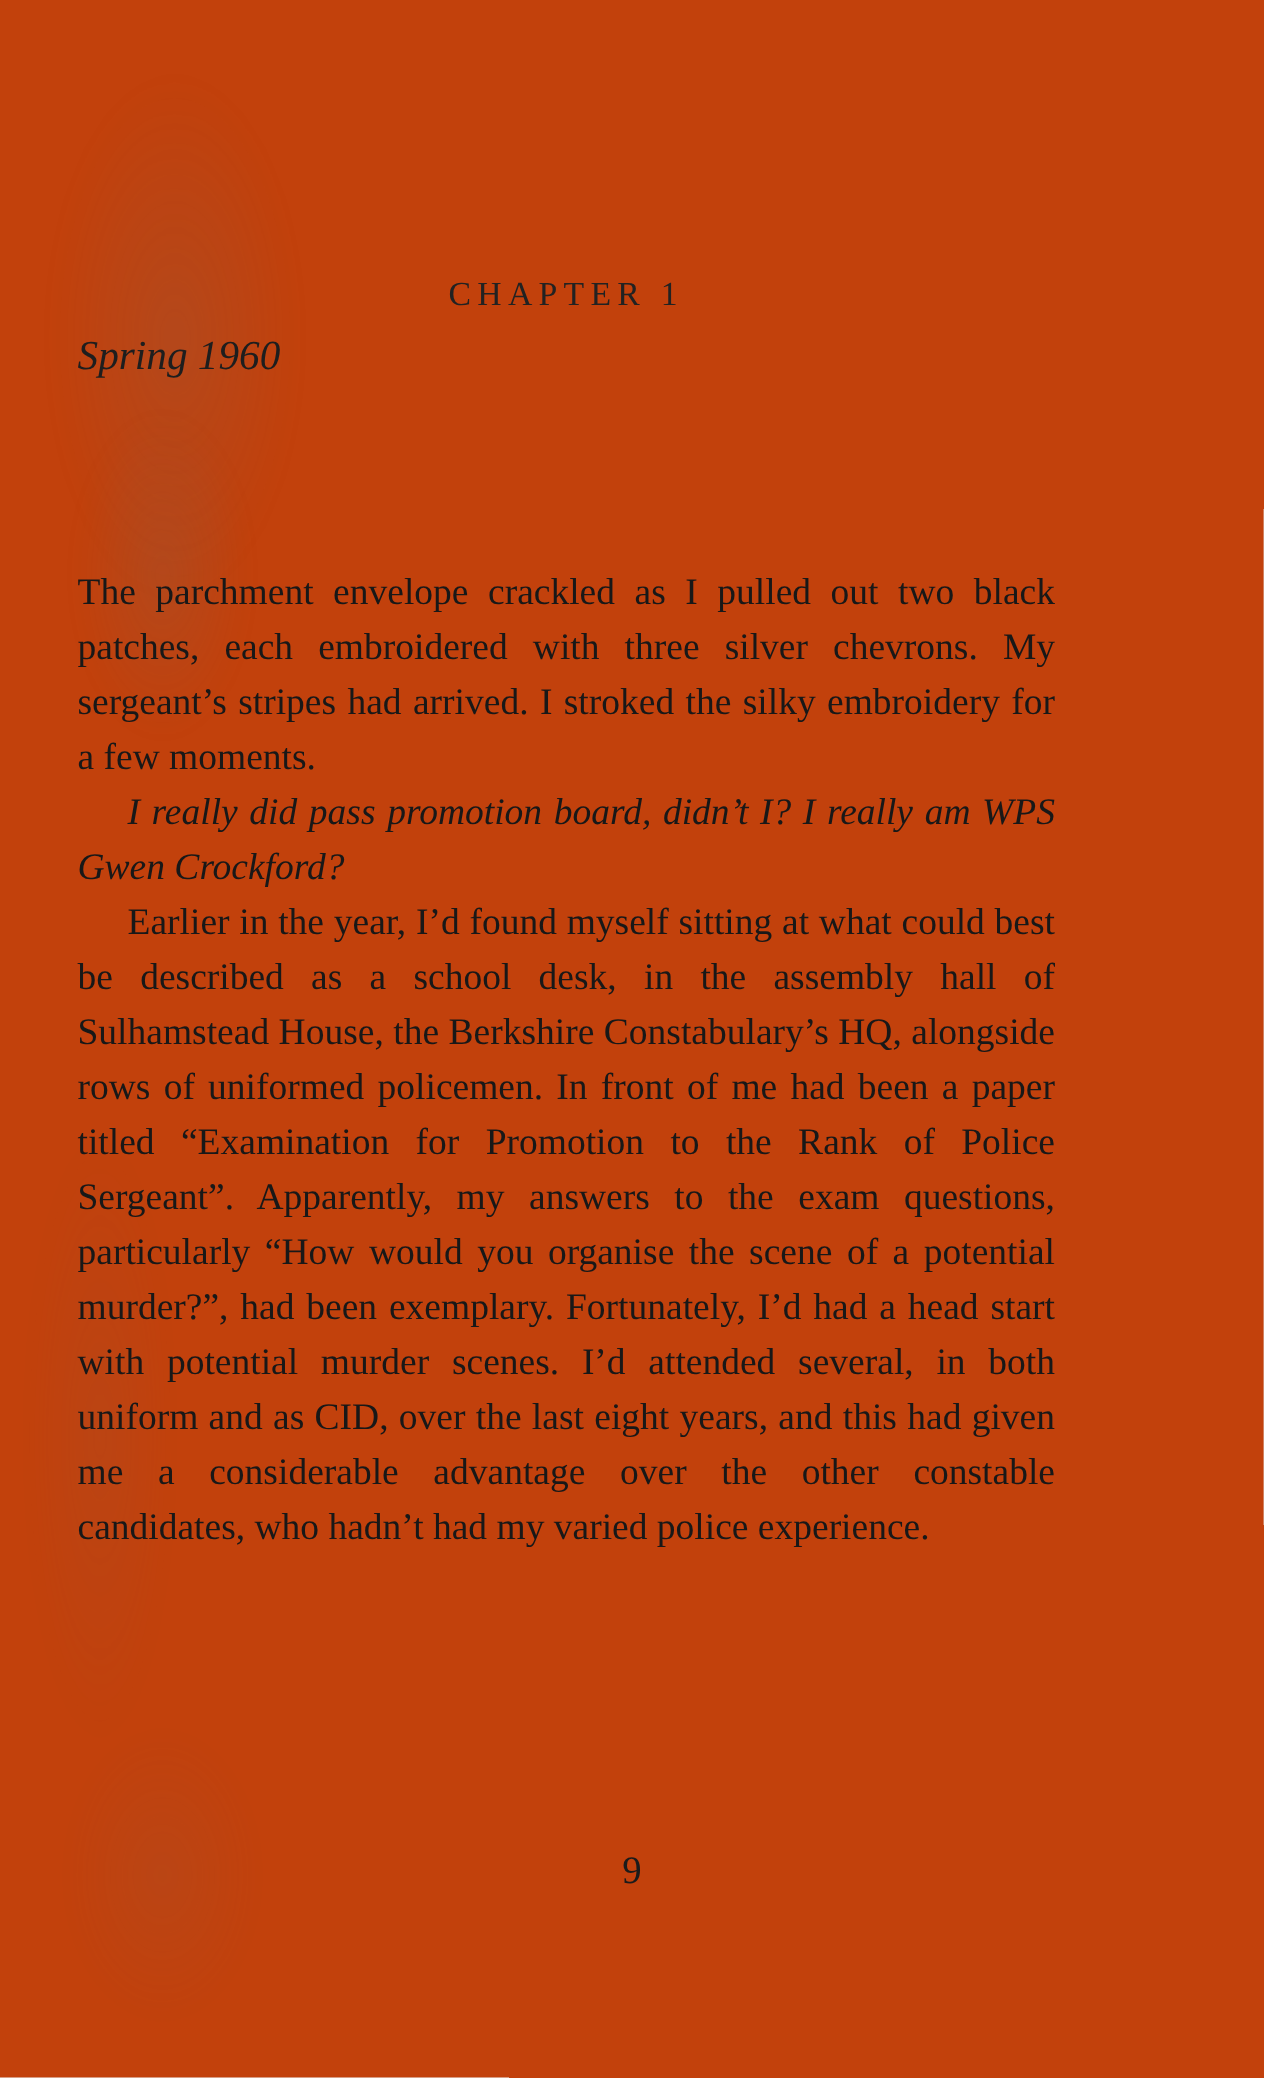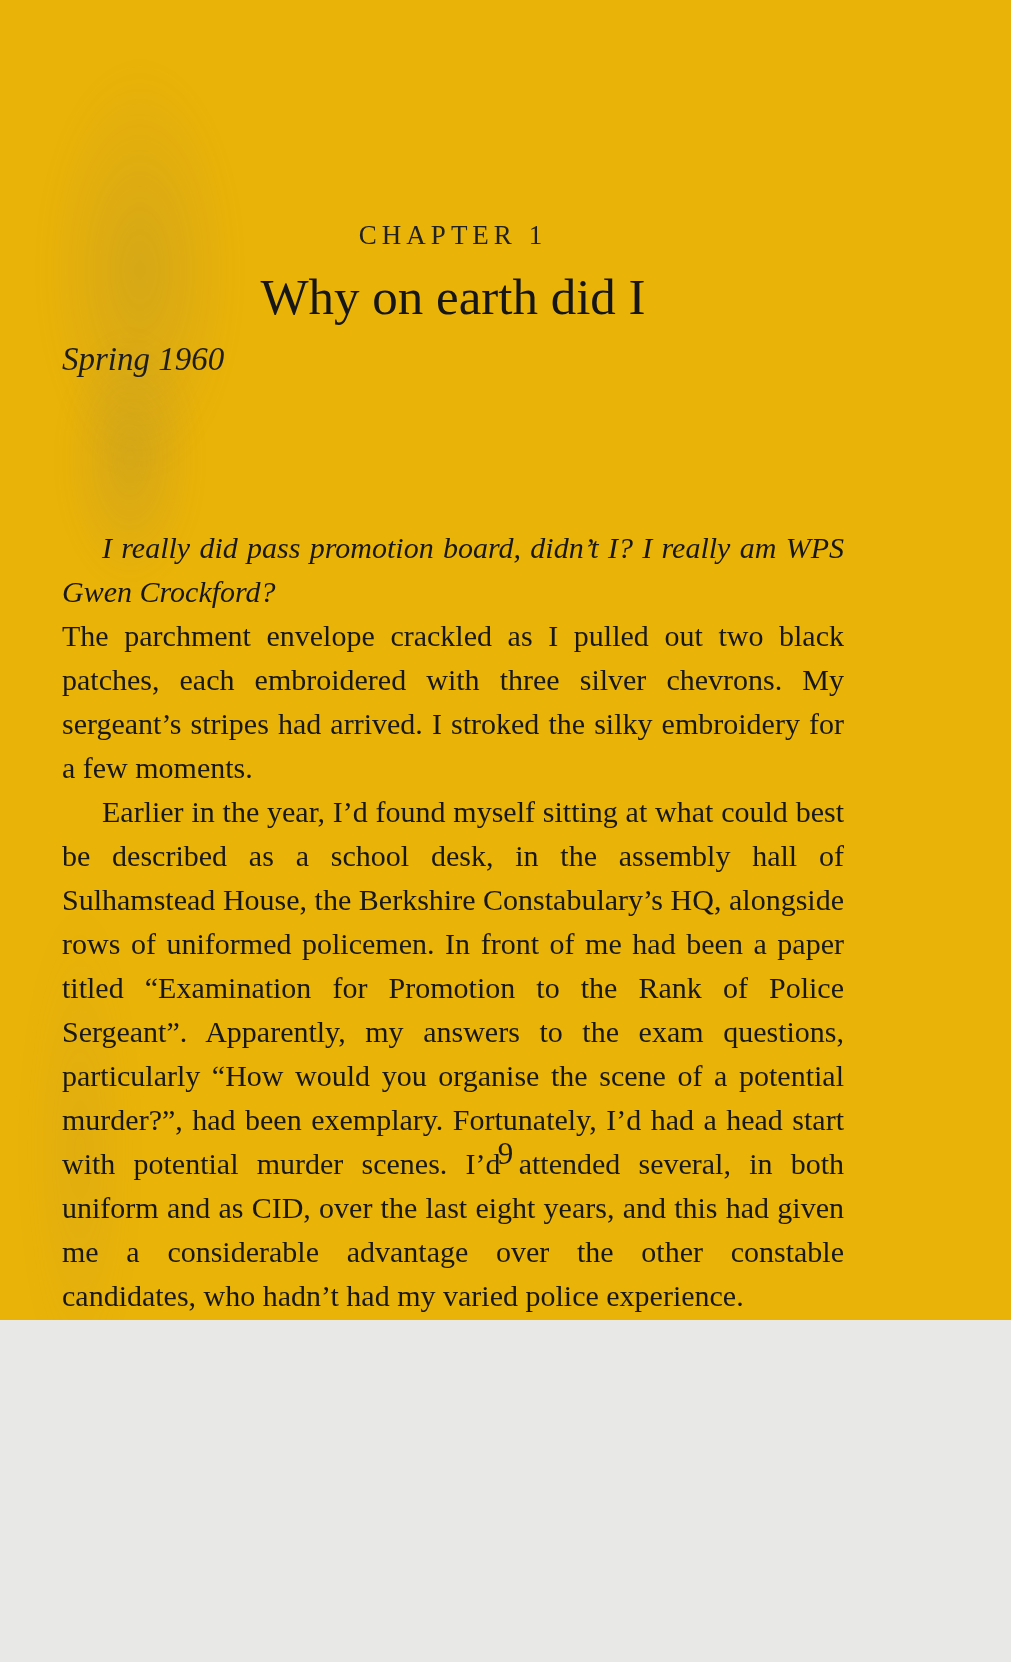--- a/index.html
+++ b/index.html
@@ -3,23 +3,23 @@
 <meta charset="utf-8">
 <style>
   html, body {
     margin: 0;
     padding: 0;
     background: #e8e8e6;
   }
   .page {
     position: relative;
     width: 1011px;
-    height: 1320px;
+    height: 1662px;
     margin: 0 auto;
-    background: #eab308;
+    background: #c2410c;
     overflow: hidden;
     font-family: "Liberation Serif", "DejaVu Serif", serif;
     color: #1b1b1b;
   }
   
   .artifact {
     position: absolute;
     border-radius: 50%;
     background: radial-gradient(closest-side, rgba(110,110,108,0.16), rgba(110,110,108,0));
     filter: blur(8px);
@@ -86,28 +86,27 @@
   <div class="artifact a1"></div>
   <div class="artifact a2"></div>
   <div class="artifact a3"></div>
   <div class="artifact a4"></div>
 
   <div class="content">
 
     <div class="chapter-label">CHAPTER 1</div>
 
     <h1 class="title">
-      <span class="title-line">Why on earth did I</span>
     </h1>
 
     <div class="subtitle">Spring 1960</div>
 
     <div class="body">
+      <p class="para">The parchment envelope crackled as I pulled out two black patches, each embroidered with three silver chevrons. My sergeant’s stripes had arrived. I stroked the silky embroidery for a few moments.</p>
       <p class="para indent italic">I really did pass promotion board, didn’t I? I really am WPS Gwen Crockford?</p>
-      <p class="para">The parchment envelope crackled as I pulled out two black patches, each embroidered with three silver chevrons. My sergeant’s stripes had arrived. I stroked the silky embroidery for a few moments.</p>
       <p class="para indent">Earlier in the year, I’d found myself sitting at what could best be described as a school desk, in the assembly hall of Sulhamstead House, the Berkshire Constabulary’s HQ, alongside rows of uniformed policemen. In front of me had been a paper titled “Examination for Promotion to the Rank of Police Sergeant”. Apparently, my answers to the exam questions, particularly “How would you organise the scene of a potential murder?”, had been exemplary. Fortunately, I’d had a head start with potential murder scenes. I’d attended several, in both uniform and as CID, over the last eight years, and this had given me a considerable advantage over the other constable candidates, who hadn’t had my varied police experience.</p>
     </div>
 
   </div>
 
   <div class="page-number">9</div>
 
 </div>
 
 </body></html>

